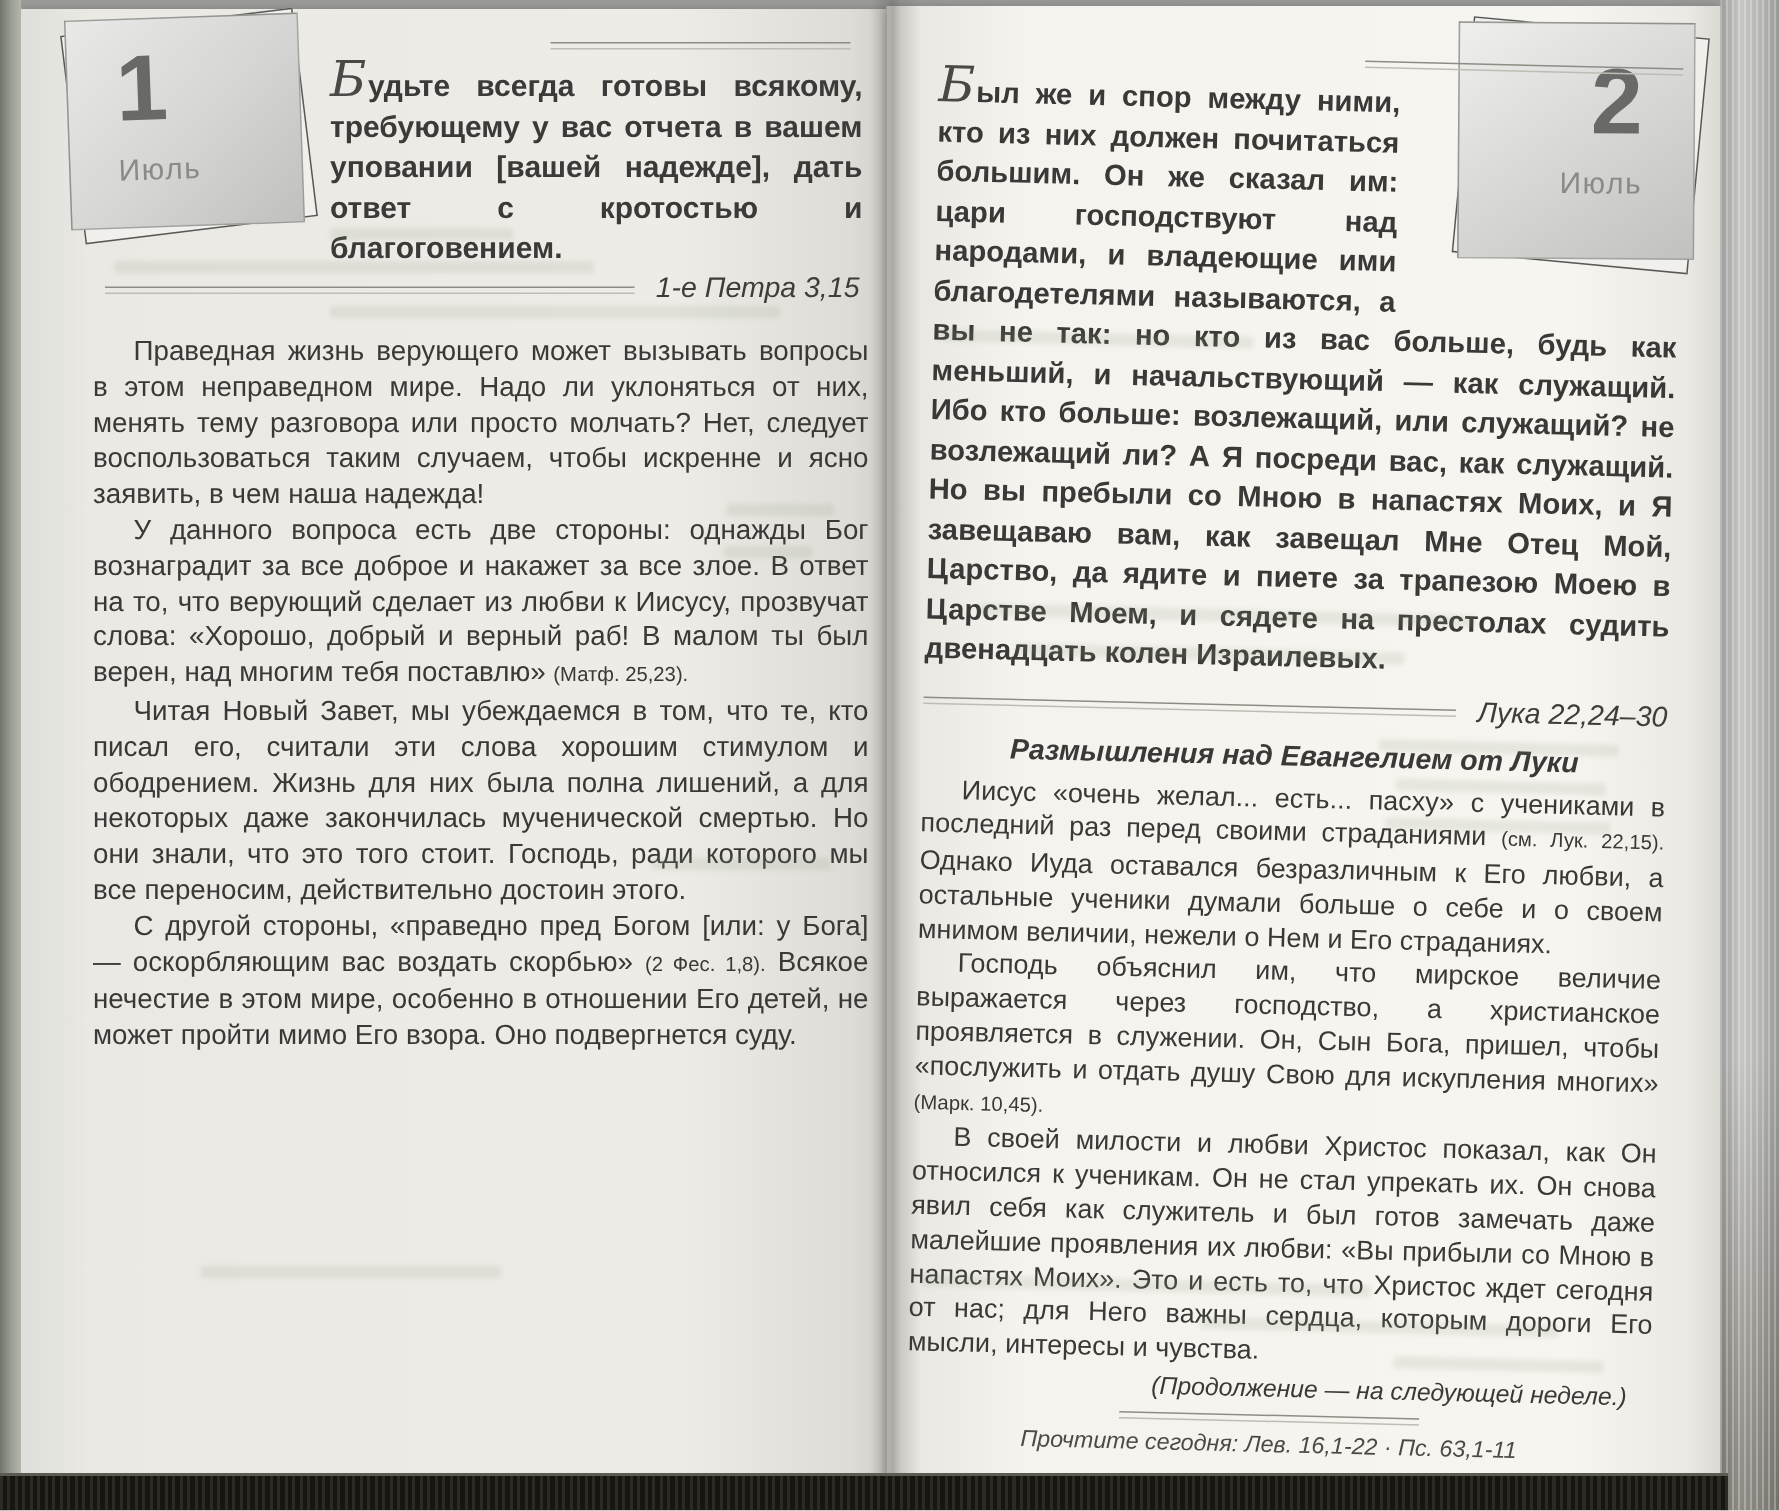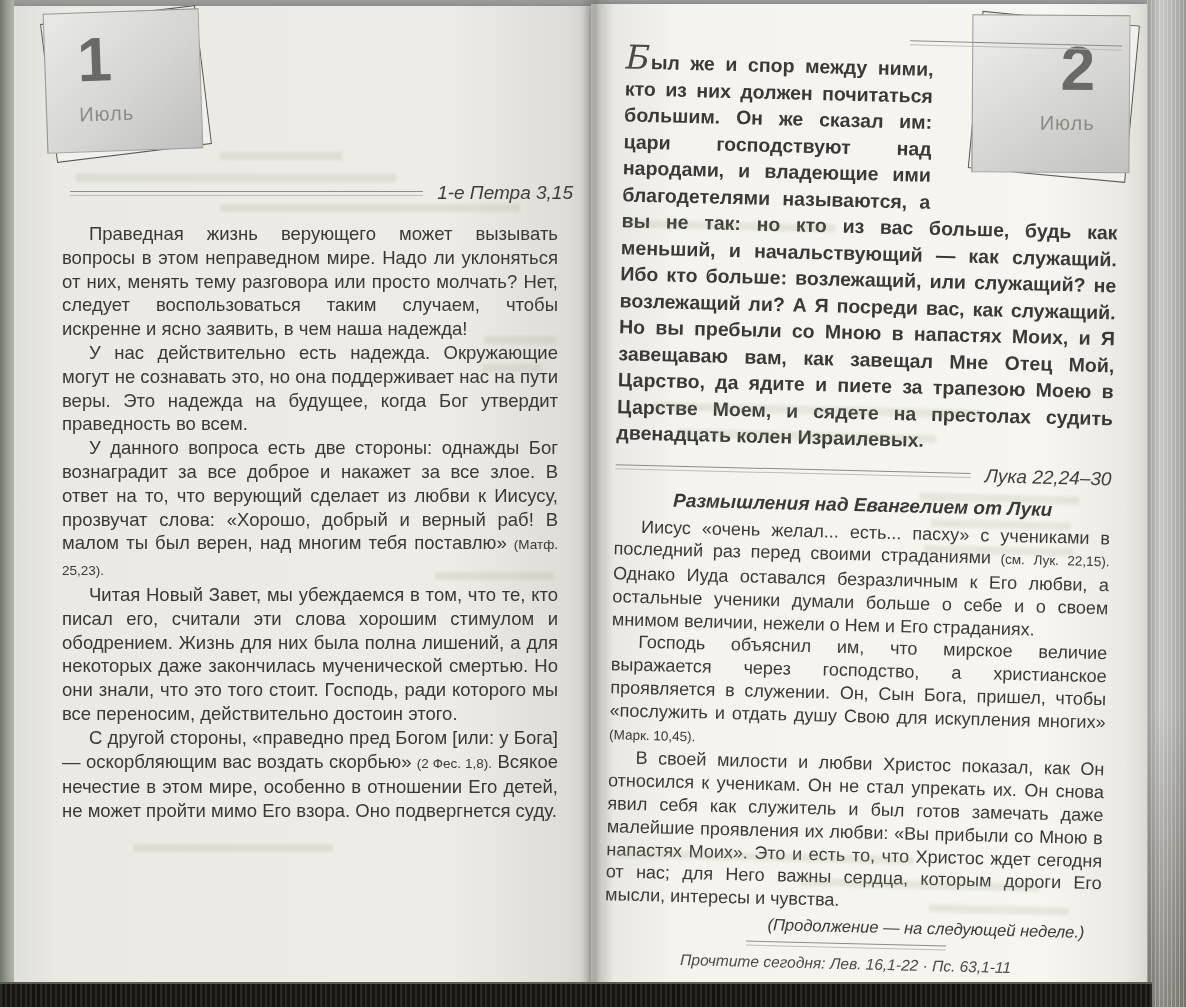--- a/index.html
+++ b/index.html
@@ -50,21 +50,21 @@
   
   #lp-epigraph{position:absolute; top:22px; left:206px; right:16px;
     font-size:20px; line-height:27px; font-weight:700; color:#3b3a38; text-align:justify;}
   #lp-epigraph .top-rule{width:200px; margin:0 8px 12px auto;}
   .dropcap{font-family:"DejaVu Serif","Liberation Serif",serif; font-style:italic; font-weight:400;
     font-size:33px; line-height:0; color:#4a4947; padding-right:1px;}
   .attr-row{display:flex; align-items:center; gap:14px;}
   .attr-row .rule-double{flex:1;}
   .attr-text{font-style:italic; font-size:19px; color:#3e3d3b; white-space:nowrap;}
   #lp-attr{position:absolute; top:176px; left:56px; right:18px;justify-content:space-between;}
-  #lp-body{position:absolute; top:216px; left:48px; right:33px;
+  #lp-body{position:absolute; top:216px; left:48px; right:12px;
     font-size:18.5px; line-height:23.8px; color:#3a3937; text-align:justify;}
   #lp-body p, #rp-body p{margin:0; text-indent:27px;}
   .cite{font-size:13.5px;}
   .footer{position:absolute; left:0; right:0; text-align:center; font-style:italic;
     font-size:15.5px; color:#4b4a46;}
   .footer .rule-double{width:200px; margin:0 auto 7px;}
   #lp-footer{bottom:18px;}
   
   #rp-inner{position:absolute; inset:0; transform:rotate(1.4deg); transform-origin:60px 0;}
   #rp-content{position:absolute; top:30px; left:36px; right:24px; color:#3a3937;}
@@ -87,29 +87,32 @@
   <div class="page" id="left-page">
 
     <div class="tab" id="tab-1" style="left:34px; top:8px; width:156px; height:140px;">
       <div class="back"></div>
       <div class="front">
         <div class="day">1</div>
         <div class="month">Июль</div>
       </div>
     </div>
 
+    <div id="lp-epigraph">
+      <div class="rule-double top-rule"></div>
+      <span class="dropcap">Б</span><span>удьте всегда готовы всякому, требующему у вас отчета в вашем уповании [вашей надежде], дать ответ с кротостью и благоговением.</span>
+    </div>
 
     <div id="lp-attr" class="attr-row">
       <div class="rule-double"></div>
       <span class="attr-text">1-е Петра 3,15</span>
     </div>
 
     <div id="lp-body">
       <p><span>Праведная жизнь верующего может вызывать вопросы в этом неправедном мире. Надо ли уклоняться от них, менять тему разговора или просто молчать? Нет, следует воспользоваться таким случаем, чтобы искренне и ясно заявить, в чем наша надежда!</span></p>
-      <p><span>У нас действительно есть надежда. Окружающие могут не сознавать это, но она поддерживает нас на пути веры. Это надежда на будущее, когда Бог утвердит праведность во всем.</span></p>
       <p><span>У данного вопроса есть две стороны: однажды Бог вознаградит за все доброе и накажет за все злое. В ответ на то, что верующий сделает из любви к Иисусу, прозвучат слова: «Хорошо, добрый и верный раб! В малом ты был верен, над многим тебя поставлю»</span>
         <span class="cite">(Матф. 25,23).</span></p>
       <p><span>Читая Новый Завет, мы убеждаемся в том, что те, кто писал его, считали эти слова хорошим стимулом и ободрением. Жизнь для них была полна лишений, а для некоторых даже закончилась мученической смертью. Но они знали, что это того стоит. Господь, ради которого мы все переносим, действительно достоин этого.</span></p>
       <p><span>С другой стороны, «праведно пред Богом [или: у Бога] — оскорбляющим вас воздать скорбью»</span>
         <span class="cite">(2 Фес. 1,8).</span>
         <span>Всякое нечестие в этом мире, особенно в отношении Его детей, не может пройти мимо Его взора. Оно подвергнется суду.</span></p>
     </div>
 
 
     <div class="ghost" style="left:206px; top:146px; width:122px;"></div>

